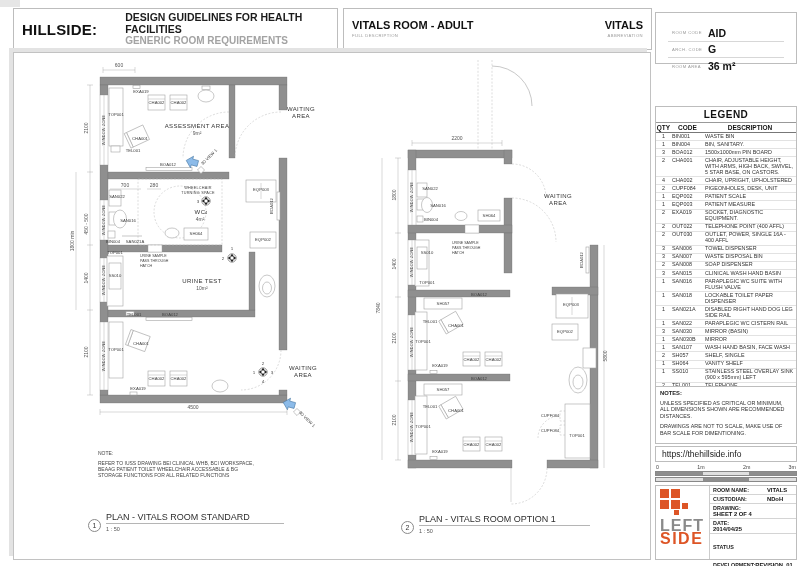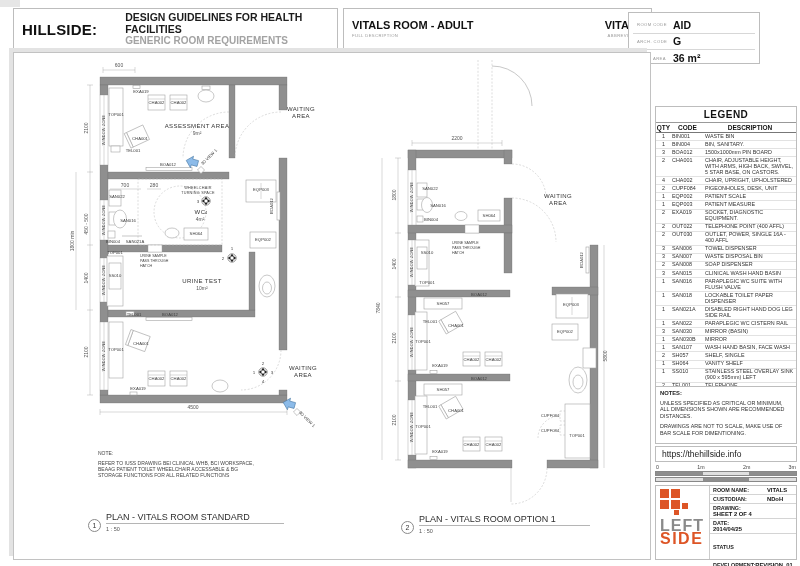--- a/index.html
+++ b/index.html
@@ -13,21 +13,21 @@
   .brand{font-size:15px;font-weight:bold;color:#111;letter-spacing:.2px;}
   .hdr-titles{display:flex;flex-direction:column;line-height:12px;}
   .hdr-title{font-size:10.5px;font-weight:bold;color:#1b1b1b;}
   .hdr-subtitle{font-size:10px;font-weight:bold;color:#a3a3a3;}
   .hdr-mid{left:343px;top:8px;width:309px;height:42px;display:flex;justify-content:space-between;align-items:center;padding:16px 8px;}
   .rt{font-size:11px;font-weight:bold;color:#111;line-height:11px;}
   .cap{font-size:4.2px;color:#9a9a9a;letter-spacing:.4px;margin-top:2px;}
   .hdr-right-cell{text-align:right;}
 
   
-  .info-codes{left:628px;top:12px;width:132px;height:52px;padding:4px;}
+  .info-codes{left:655px;top:12px;width:142px;height:52px;padding:12px;}
   .ic-row{display:flex;align-items:center;height:16.6px;border-bottom:1px solid #d7d7d7;padding:0 4px;box-sizing:border-box;}
   .ic-row:last-child{border-bottom:none;}
   .ic-label{font-size:4.2px;color:#9a9a9a;letter-spacing:.4px;width:36px;flex:none;}
   .ic-value{font-size:10.5px;font-weight:bold;color:#111;}
 
   .legend-panel{left:655px;top:64px;width:142px;height:320px;margin-top:42px;}
   .legend-title{font-size:10px;font-weight:bold;text-align:center;color:#111;
                 border-bottom:1px solid #999;padding:2px 0;letter-spacing:.5px;}
   table.legend{border-collapse:collapse;width:100%;}
   table.legend th{font-size:6.5px;font-weight:bold;color:#111;border-bottom:1.5px solid #777;

